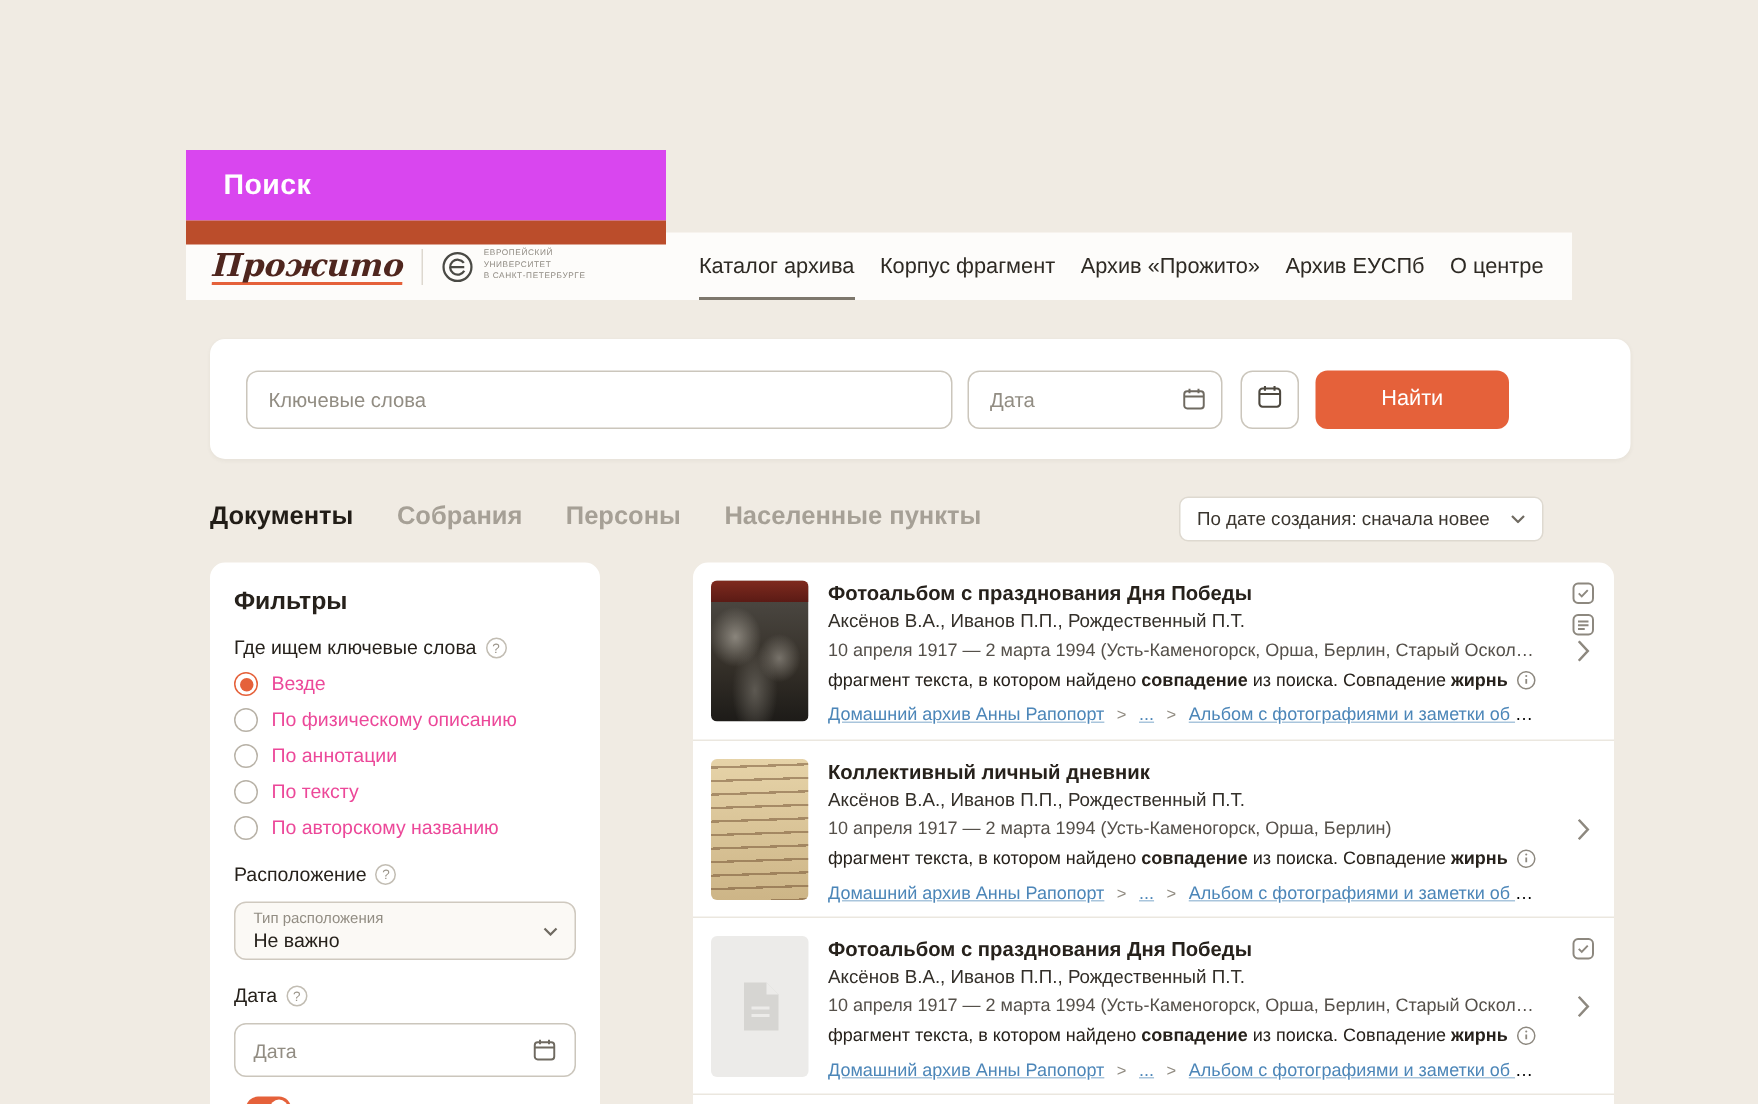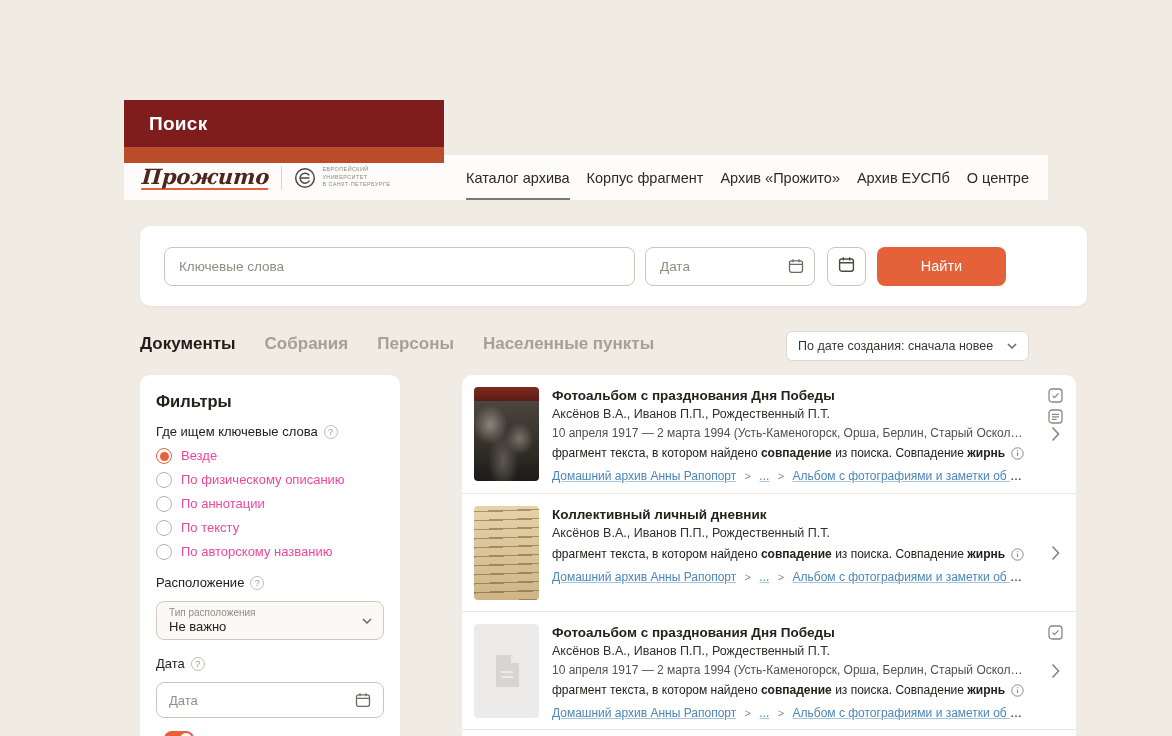--- a/index.html
+++ b/index.html
@@ -1,21 +1,21 @@
 <!DOCTYPE html>
 <html><head>
 <meta charset="utf-8">
 <style>
   * { box-sizing: border-box; }
   body { margin:0; background:#f0ebe3; font-family:"Liberation Sans","DejaVu Sans",sans-serif; }
   .stage { position:relative; width:1172px; height:736px; overflow:hidden; }
 
   
   .poisk-block { position:absolute; left:124px; top:100px; width:320px; height:47px;
-    background:#7f1d1d; z-index:6; display:flex; align-items:center; padding-left:25px; }
+    background:#d946ef; z-index:6; display:flex; align-items:center; padding-left:25px; }
   .poisk-block span { color:#fff; font-size:19px; font-weight:700; letter-spacing:.3px; }
   .poisk-shadow { position:absolute; left:124px; top:147px; width:320px; height:16px; background:#bb4d2b; z-index:6; }
 
   
   .hdr { position:absolute; left:124px; top:155px; width:924px; height:45px; background:#fdfcfa;
     display:flex; align-items:center; padding:0 19px 0 18px; z-index:2; }
   .logo { font-family:"DejaVu Serif","Liberation Serif",serif; font-style:italic; font-weight:700;
     font-size:21px; color:#4f261e; border-bottom:2px solid #e5613a; line-height:1.1; transform:skewX(-4deg); cursor:pointer; }
   .hdr-sep { width:1px; height:24px; background:#ddd8cf; margin:0 12px; }
   .eu-mark { flex:none; margin-right:6px; display:flex; }
@@ -268,20 +268,21 @@
       <svg class="res-chevron" width="9" height="16" viewBox="0 0 9 16" fill="none" stroke="#8d887f" stroke-width="1.7">
           <path d="M1.5 1.5L7.5 8l-6 6.5"></path>
         </svg>
     </div>
 
     <div class="res-item">
       <div class="thumb thumb-manuscript"></div>
       <div class="res-body">
         <div class="res-title">Коллективный личный дневник</div>
         <div class="res-authors">Аксёнов В.А., Иванов П.П., Рождественный П.Т.</div>
+        <div class="res-dates">10 апреля 1917 — 2 марта 1994 (Усть-Каменогорск, Орша, Берлин)</div>
         <div class="res-snippet">
           <span class="txt"><span>фрагмент текста, в котором найдено </span><b>совпадение</b><span> из поиска. Совпадение </span><b>жирным</b></span>
           <svg width="13" height="13" viewBox="0 0 13 13" fill="none" stroke="#8d887f">
               <circle cx="6.5" cy="6.5" r="5.7" stroke-width="1"></circle>
               <path d="M6.5 5.6v3.3" stroke-width="1.2"></path>
               <circle cx="6.5" cy="3.7" r=".7" fill="#8d887f" stroke="none"></circle>
             </svg>
         </div>
         <div class="res-crumbs">
           <span class="crumb-link">Домашний архив Анны Рапопорт</span>

